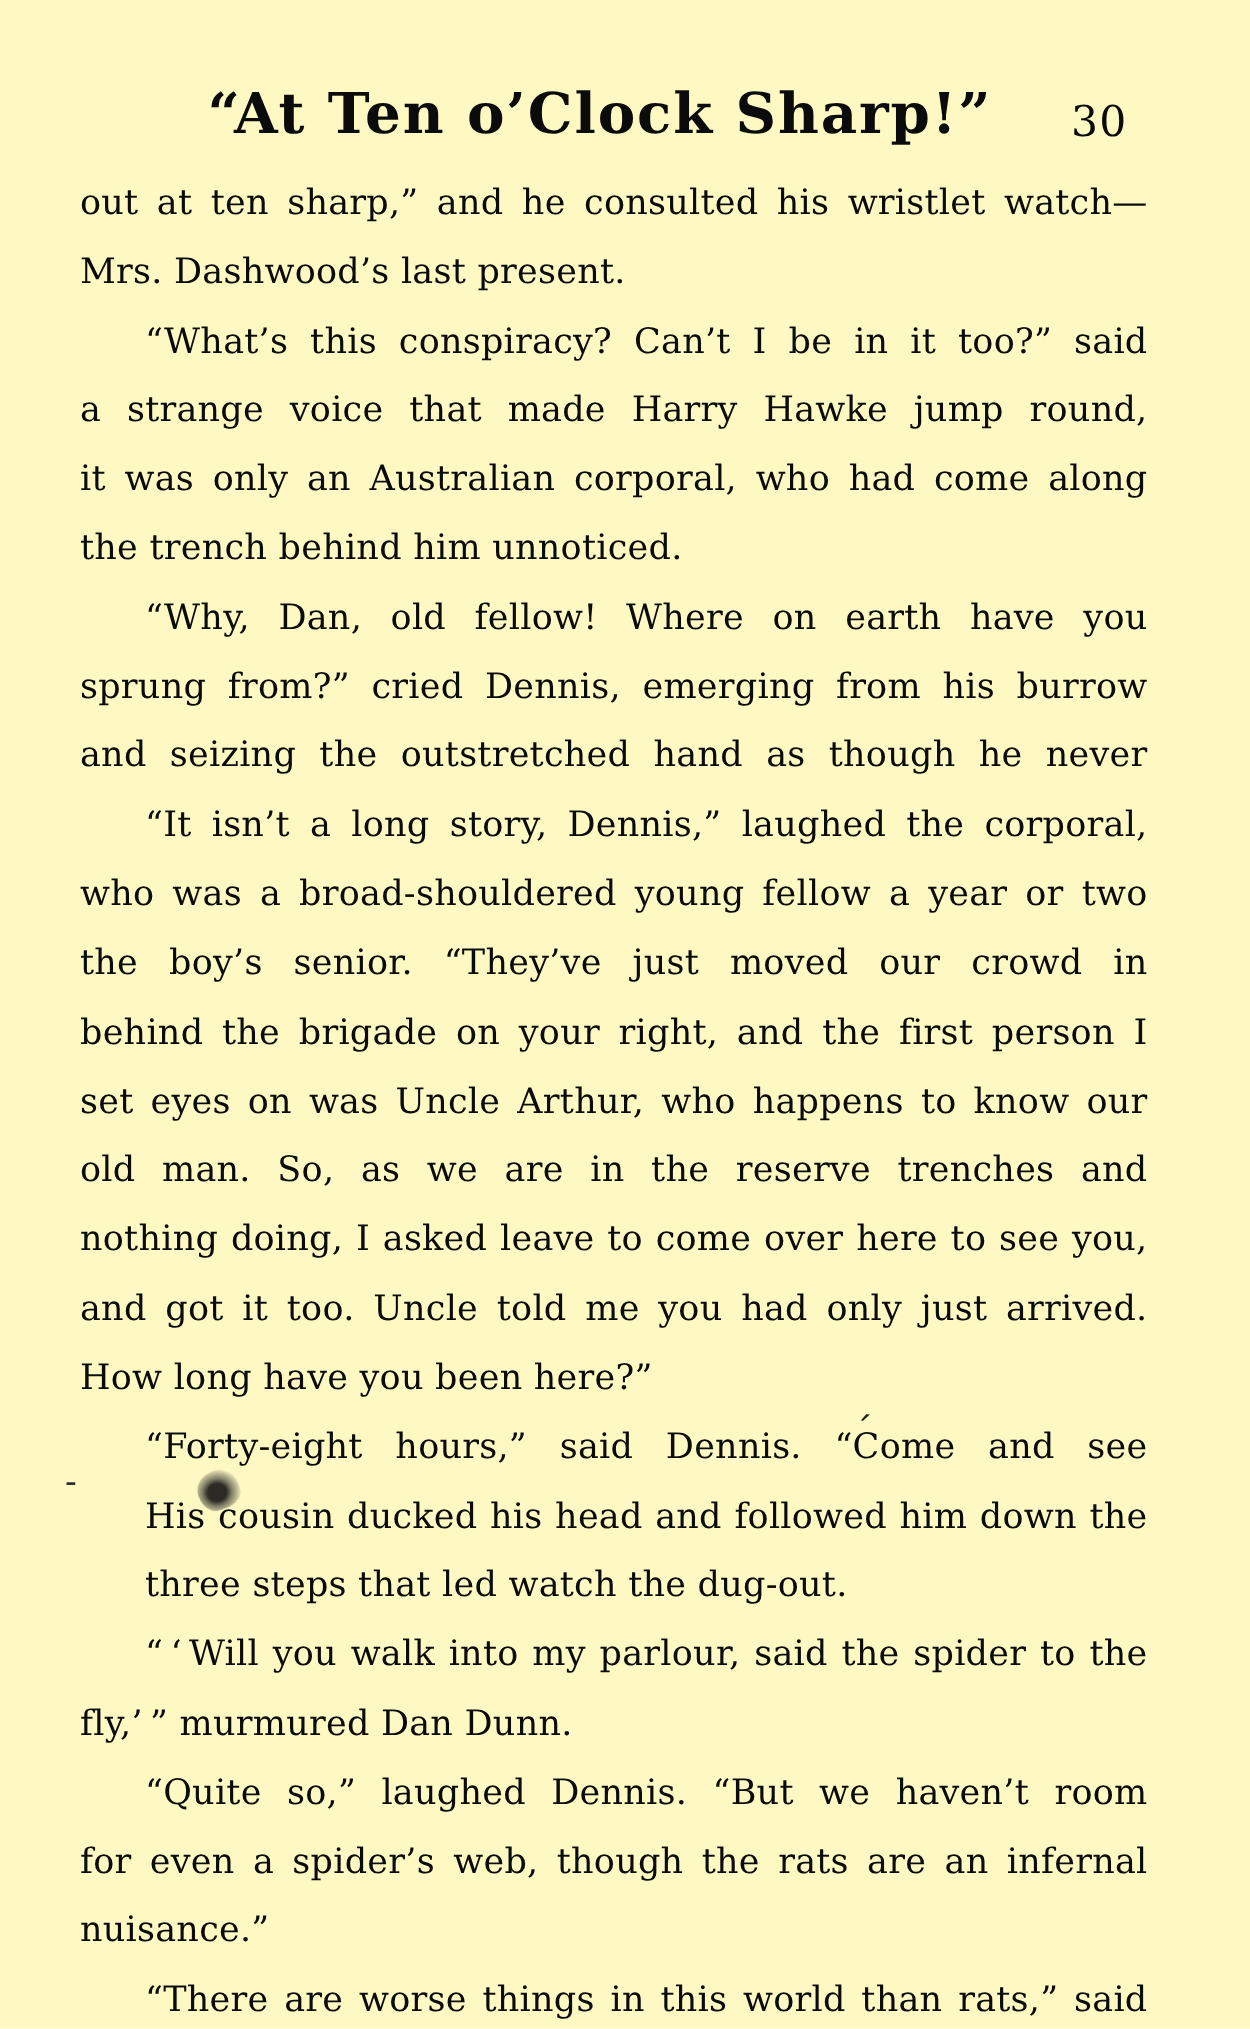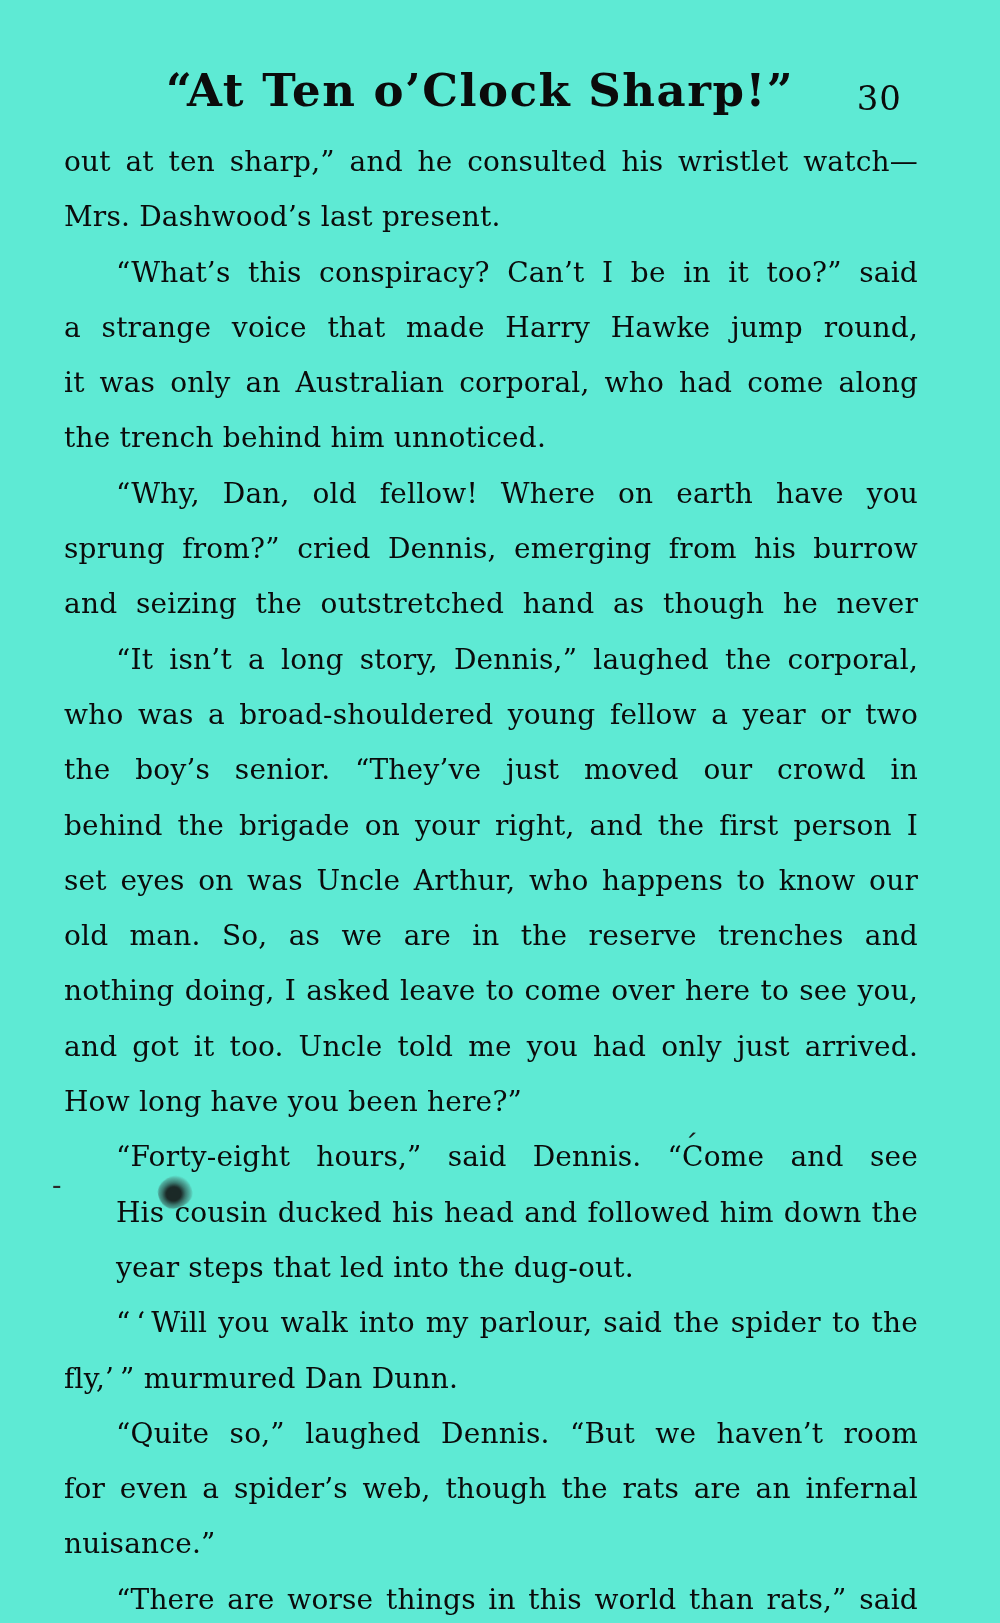--- a/index.html
+++ b/index.html
@@ -4,21 +4,21 @@
 <style>
   html, body {
     margin: 0;
     padding: 0;
     background: #ffffff;
   }
   .page {
     position: relative;
     width: 1000px;
     height: 1623px;
-    background: #5eead4;
+    background: #fef9c3;
     color: #0b0b0b;
     font-family: "DejaVu Serif", "Liberation Serif", serif;
     overflow: hidden;
   }
   .header {
     position: absolute;
     top: 0;
     left: 0;
     width: 100%;
     height: 128px;
@@ -112,21 +112,21 @@
     <p class="ln j">who was a broad-shouldered young fellow a year or two</p>
     <p class="ln j">the boy’s senior.  “They’ve just moved our crowd in</p>
     <p class="ln j">behind the brigade on your right, and the first person I</p>
     <p class="ln j">set eyes on was Uncle Arthur, who happens to know our</p>
     <p class="ln j">old man.  So, as we are in the reserve trenches and</p>
     <p class="ln j">nothing doing, I asked leave to come over here to see you,</p>
     <p class="ln j">and got it too.  Uncle told me you had only just arrived.</p>
     <p class="ln last">How long have you been here?”</p>
     <p class="ln j ind">“Forty-eight hours,” said Dennis.  “Come and see</p>
     <p class="ln j ind">His cousin ducked his head and followed him down the</p>
-    <p class="ln last ind">year steps that led into the dug-out.</p>
+    <p class="ln last ind">three steps that led watch the dug-out.</p>
     <p class="ln j ind">“ ‘ Will you walk into my parlour, said the spider to the</p>
     <p class="ln last">fly,’ ” murmured Dan Dunn.</p>
     <p class="ln j ind">“Quite so,” laughed Dennis.  “But we haven’t room</p>
     <p class="ln j">for even a spider’s web, though the rats are an infernal</p>
     <p class="ln last">nuisance.”</p>
     <p class="ln j ind">“There are worse things in this world than rats,” said</p>
   </div>
 
   <span class="stray-tick">´</span>
   <span class="margin-dash">-</span>

